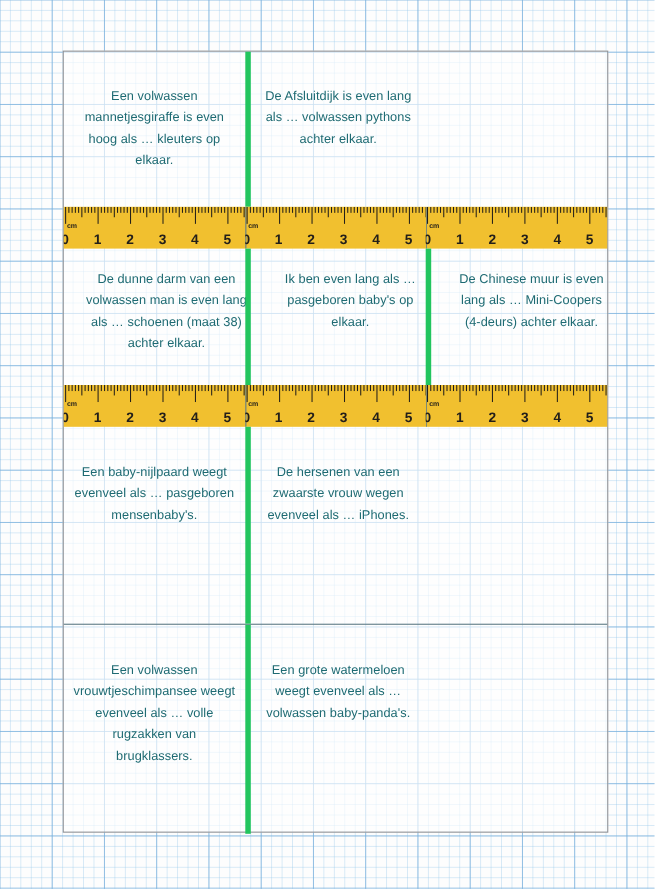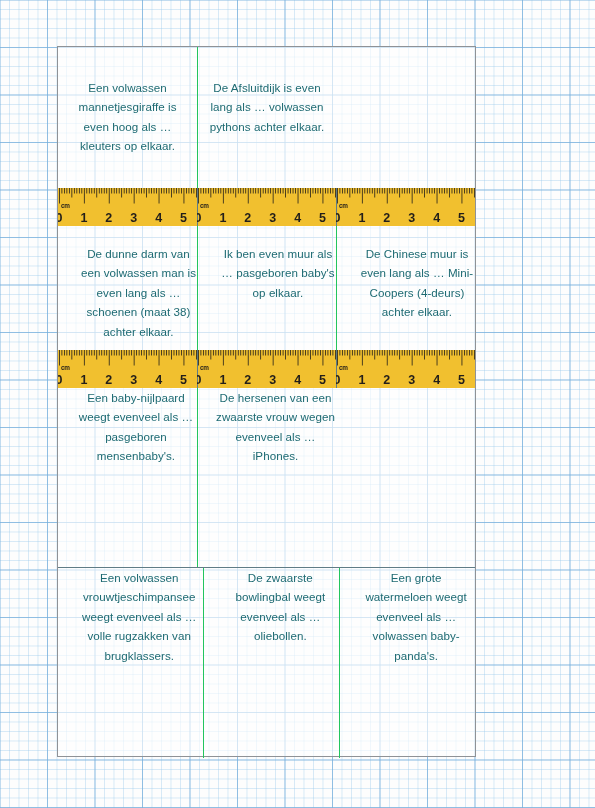--- a/index.html
+++ b/index.html
@@ -13,21 +13,21 @@
       linear-gradient(to right, rgba(150,200,235,0.38) 1px, transparent 1px),
       linear-gradient(to bottom, rgba(150,200,235,0.38) 1px, transparent 1px);
     background-size:47.5px 47.5px, 47.5px 47.5px, 9.5px 9.5px, 9.5px 9.5px;
     background-position:-0.5px -0.5px,-0.5px -0.5px,-0.5px -0.5px,-0.5px -0.5px;
   }
 
   
   .sheet{
     position:absolute;
     left:57px; top:46px;
-    width:419px; height:711px;
+    width:496px; height:711px;
     border:1.5px solid #8f9296;
     box-sizing:border-box;
     background:rgba(255,255,255,0.62);
   }
 
   .grid{
     position:absolute; inset:0;
     display:grid;
     grid-template-rows:141px 38px 124px 38px 180px 190px;
     grid-template-columns:1fr;
@@ -41,33 +41,33 @@
   .textrow.sep-bottom{ border-bottom:1px solid #5f7c86; }
 
   .cell{
     position:relative;
     display:flex;
     flex-direction:column;
     align-items:center;
     box-sizing:border-box;
     padding:0 8px;
   }
-  .cell + .cell{ border-left:1px solid #22c55e; }
+  .cell + .cell{ border-left:5px solid #22c55e; }
 
   .caption{
     color:#1d6a72;
     font-size:11.6px;
     line-height:19.4px;
     text-align:center;
     width:100%;
     letter-spacing:0.05px;
   }
   .cell.top .caption{ margin-top:31px; }
   .cell.mid .caption{ margin-top:18px;padding-left:22px; }
-  .cell.wt  .caption{ margin-top:0;padding-left:17px; }
+  .cell.wt  .caption{ margin-top:32px; }
 
   
   .rulerrow{
     display:grid;
     grid-template-columns:1fr 1fr 1fr;
     background:#f1c02f;
     position:relative;
   }
   .ruler-seg{ position:relative; overflow:hidden; }
   .ruler-seg + .ruler-seg{ box-shadow:inset 1px 0 0 #5f7c86; }
@@ -320,21 +320,21 @@
             <span style="left: 90.32%;">5</span>
           </div>
       </div>
     </div>
 
     <div class="textrow">
       <div class="cell mid">
         <div class="caption">De dunne darm van een volwassen man is even lang als … schoenen (maat 38) achter elkaar.</div>
       </div>
       <div class="cell mid">
-        <div class="caption">Ik ben even muur als … pasgeboren baby's op elkaar.</div>
+        <div class="caption">Ik ben even lang als … pasgeboren baby's op elkaar.</div>
       </div>
       <div class="cell mid">
         <div class="caption">De Chinese muur is even lang als … Mini-Coopers (4-deurs) achter elkaar.</div>
       </div>
     </div>
 
     <div class="rulerrow">
       <div class="ruler-seg">
         <svg class="ticks" viewBox="0 0 166 16" preserveAspectRatio="none">
             <rect x="1.20" y="0" width="0.95" height="15.5" fill="#231f1a"></rect>
@@ -554,23 +554,19 @@
         <div class="weights"></div>
       </div>
     </div>
 
     <div class="textrow">
       <div class="cell wt">
         <div class="caption">Een volwassen vrouwtjeschimpansee weegt evenveel als … volle rugzakken van brugklassers.</div>
         <div class="weights"></div>
       </div>
       <div class="cell wt">
-        <div class="caption">De zwaarste bowlingbal weegt evenveel als … oliebollen.</div>
-        <div class="weights"></div>
-      </div>
-      <div class="cell wt">
         <div class="caption">Een grote watermeloen weegt evenveel als … volwassen baby-panda's.</div>
         <div class="weights"></div>
       </div>
     </div>
 
   </div>
 </div>
 
 </body></html>

